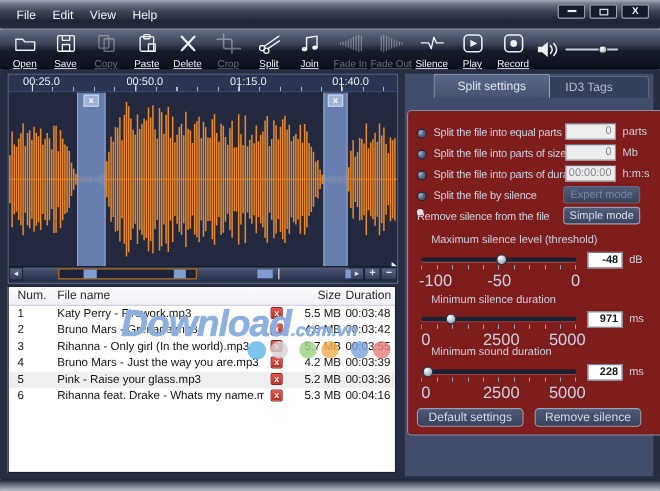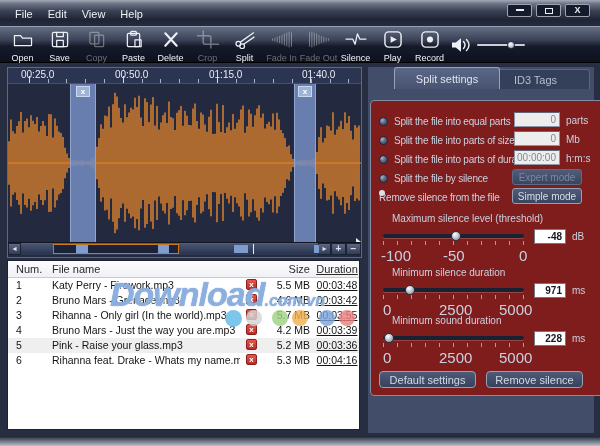--- a/index.html
+++ b/index.html
@@ -15,21 +15,21 @@
   .winbtn{width:25px;height:13px;background:#151B2A;border:1px solid #9CA4B4;border-radius:2px;
           display:flex;align-items:center;justify-content:center;color:#ECEFF5;font-size:9px;font-weight:bold;line-height:1;}
   .glyph-min{display:block;width:8px;height:3px;border-bottom:2px solid #ECEFF5;margin-top:-2px;}
   .glyph-max{display:block;width:8px;height:6px;border:1.5px solid #ECEFF5;}
   
   .toolbar{position:absolute;left:0;top:26px;width:600px;height:37px;display:flex;align-items:stretch;
     background:linear-gradient(#646D82 0%,#3A4156 38%,#161B2A 55%,#0D111E 100%);
     border-top:1px solid #98A0B0;border-bottom:1px solid #000;padding-left:4px;}
   .titem{width:37px;display:flex;flex-direction:column;align-items:center;justify-content:flex-start;padding-top:3px;}
   .titem svg{width:24px;height:19px;flex:none;}
-  .tlabel{color:#F0F3F8;font-size:9px;white-space:nowrap;margin-top:4px;}
+  .tlabel{color:#F0F3F8;font-size:9px;white-space:nowrap;margin-top:4px;text-decoration:underline;}
   .titem.disabled{opacity:0.38;}
   .tvol{display:flex;align-items:center;margin-left:2px;gap:5px;}
   .tvol svg{width:22px;height:18px;}
   .vol-track{position:relative;width:48px;height:2px;background:#C9CFDB;border-radius:1px;}
   .vol-thumb{position:absolute;top:-3px;width:8px;height:8px;border-radius:50%;
              background:radial-gradient(circle at 35% 30%,#FFFFFF,#9AA2B2);border:1px solid #2A3142;}
   
   .client{position:absolute;left:0;top:63px;width:600px;height:373px;background:#272E42;}
   
   .wave-panel{position:absolute;left:7px;top:4px;width:355px;height:191px;border:1px solid #5C6A88;background:#232A40;}
@@ -57,21 +57,21 @@
   .filelist{position:absolute;left:7px;top:197px;width:353px;height:170px;background:#FFFFFF;border:1px solid #1B2233;overflow:hidden;}
   .fl-header{position:relative;height:17px;background:linear-gradient(#FCFCFD,#EFF1F5);border-bottom:1px solid #C5CAD4;
              font-size:11px;color:#2A2A2A;}
   .fl-header span{position:absolute;top:2px;}
   .fl-row{position:relative;height:15px;font-size:10.5px;color:#141414;}
   .fl-row.shaded{background:#EFEFEF;}
   .fl-row span{position:absolute;top:1px;white-space:nowrap;}
   .c-num{left:8px;}
   .c-name{left:44px;max-width:188px;overflow:hidden;}
   .c-size{left:247px;width:55px;text-align:right;}
-  .c-dur{left:306px;width:46px;text-align:center;text-decoration:underline;}
+  .c-dur{left:306px;width:46px;text-align:left;}
   .del-x{position:absolute;left:238px;top:2px;width:11px;height:11px;border-radius:2px;
          background:linear-gradient(#E2584B,#B92D25);border:1px solid #8E1F1A;color:#fff;
          font-size:8px;font-weight:bold;line-height:10px;text-align:center;}
   .watermark{position:absolute;left:0;top:0;width:100%;height:100%;pointer-events:none;}
   .wm-dot{position:absolute;border-radius:50%;opacity:0.82;}
   .wm-text{position:absolute;left:102px;top:14px;white-space:nowrap;font-style:italic;font-weight:bold;
            color:rgba(148,184,230,0.85);
            text-shadow:0 0 1px rgba(70,110,175,0.9),1px 1px 0 rgba(255,255,255,0.55);}
   .wm-main{font-size:34px;letter-spacing:-1px;}
   .wm-suffix{font-size:16px;}
@@ -183,20 +183,28 @@
       <span class="tlabel">Crop</span>
     </div>
     <div class="titem">
       <svg viewBox="0 0 24 20">
           <path class="stroked" d="M7.5 12.5 L21 3 M10.5 15 L21.5 7.5"></path>
           <circle class="stroked" cx="5" cy="14.5" r="2.5"></circle>
           <circle class="stroked" cx="9" cy="17" r="2.5"></circle>
         </svg>
       <span class="tlabel">Split</span>
     </div>
+    <div class="titem">
+      <svg viewBox="0 0 24 20">
+          <path class="stroked" style="stroke-width:1.4" d="M8.5 15.5 V4.5 L18.5 3 V14"></path>
+          <ellipse class="filled" cx="6.5" cy="15.5" rx="2.6" ry="2"></ellipse>
+          <ellipse class="filled" cx="16.5" cy="14" rx="2.6" ry="2"></ellipse>
+        </svg>
+      <span class="tlabel">Join</span>
+    </div>
     <div class="titem disabled">
       <svg viewBox="0 0 24 20">
           <path class="stroked" style="stroke-width:1.1" d="M2 9.2 V10.8 M4.5 8.5 V11.5 M7 7.5 V12.5 M9.5 6.5 V13.5 M12 5.5 V14.5 M14.5 4.2 V15.8 M17 3.2 V16.8 M19.5 2.2 V17.8 M22 3 V17"></path>
         </svg>
       <span class="tlabel">Fade In</span>
     </div>
     <div class="titem disabled">
       <svg viewBox="0 0 24 20">
           <path class="stroked" style="stroke-width:1.1" d="M2 3 V17 M4.5 2.2 V17.8 M7 3.2 V16.8 M9.5 4.2 V15.8 M12 5.5 V14.5 M14.5 6.5 V13.5 M17 7.5 V12.5 M19.5 8.5 V11.5 M22 9.2 V10.8"></path>
         </svg>

